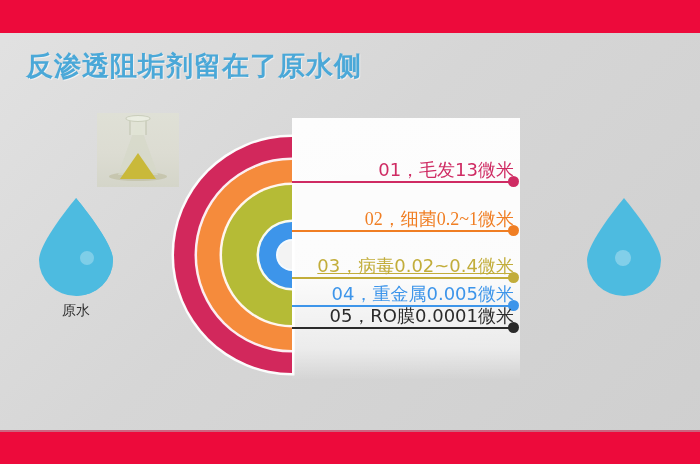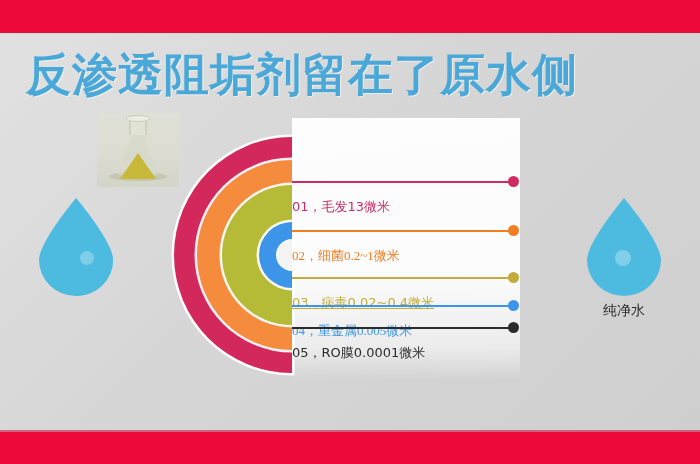--- a/index.html
+++ b/index.html
@@ -24,21 +24,21 @@
     position:absolute;left:0;bottom:0;width:700px;height:32px;
     background:#ed0a3b;
   }
   .bar-bottom:before{
     content:"";position:absolute;left:0;top:-2px;width:100%;height:2px;
     background:#c9355b;opacity:.7;
   }
   
   .title{
     position:absolute;left:26px;top:52px;
-    font-size:45px;line-height:1;
+    font-size:27px;line-height:1;
     font-weight:bold;
     color:#4aa8d8;
     letter-spacing:1px;
     text-shadow:1px 1px 0 rgba(255,255,255,.55);
     white-space:nowrap;
   }
   
   .panel{
     position:absolute;left:292px;top:118px;width:228px;height:262px;
     background:linear-gradient(to bottom,
@@ -104,24 +104,23 @@
   .legend-item{position:absolute;left:292px;}
   .legend-line{
     position:absolute;left:0;height:2px;width:218px;
   }
   .legend-dot{
     position:absolute;width:11px;height:11px;border-radius:50%;
     left:216px;
   }
   .legend-label{
     position:absolute;left:0;width:222px;
-    text-align:left;
-    font-size:13px;
+    text-align:right;
+    font-size:18px;
     white-space:nowrap;
-    margin-top:40px;
   }
   
   .drop-wrap{position:absolute;width:120px;text-align:center;}
   .drop{
     position:relative;width:86px;height:100px;margin:0 auto;
   }
   .drop-shape{
     position:absolute;left:0;top:0;width:86px;height:100px;
   }
   .drop-label{
@@ -166,46 +165,46 @@
         <div class="legend-label" style="color: rgb(240, 126, 35); top: -17px; font-family: Liberation Serif, serif;">02，细菌0.2~1微米</div>
         <div class="legend-line" style="background: rgb(240, 126, 35); top: 6px;"></div>
         <div class="legend-dot" style="background: rgb(240, 126, 35); top: 1px;"></div>
       </div>
       <div class="legend-item" style="top: 271px;">
         <div class="legend-label" style="color: rgb(194, 173, 58); top: -17px; text-decoration: underline;">03，病毒0.02~0.4微米</div>
         <div class="legend-line" style="background: rgb(194, 173, 58); top: 6px;"></div>
         <div class="legend-dot" style="background: rgb(194, 173, 58); top: 1px;"></div>
       </div>
       <div class="legend-item" style="top: 299px;">
-        <div class="legend-label" style="color: rgb(61, 149, 234); top: -17px; font-family: Liberation Serif, serif;">04，重金属0.005微米</div>
+        <div class="legend-label" style="color: rgb(61, 149, 234); top: -17px;">04，重金属0.005微米</div>
         <div class="legend-line" style="background: rgb(61, 149, 234); top: 6px;"></div>
         <div class="legend-dot" style="background: rgb(61, 149, 234); top: 1px;"></div>
       </div>
       <div class="legend-item" style="top: 321px;">
         <div class="legend-label" style="color: rgb(43, 43, 43); top: -17px;">05，RO膜0.0001微米</div>
         <div class="legend-line" style="background: rgb(43, 43, 43); top: 6px;"></div>
         <div class="legend-dot" style="background: rgb(43, 43, 43); top: 1px;"></div>
       </div>
     </div>
 
   <div class="drop-wrap" style="left:16px;top:196px;">
     <div class="drop">
       <svg class="drop-shape" viewBox="0 0 86 100">
         <path d="M43 2 C43 2 80 46 80 64 A37 36 0 0 1 6 64 C6 46 43 2 43 2 Z" fill="#4dbbe0"></path>
         <path d="M43 2 C43 2 80 46 80 64 A37 36 0 0 1 43 100 L43 2 Z" fill="#4dbbe0"></path>
         <path d="M8 72 A37 36 0 0 0 70 86 A37 36 0 0 1 8 72 Z" fill="#3aa6cc" opacity=".55"></path>
         <circle cx="54" cy="62" r="7" fill="#ffffff" opacity=".28"></circle>
       </svg>
     </div>
+    <div class="drop-label">原水</div>
   </div>
 
   <div class="drop-wrap" style="left:564px;top:196px;">
     <div class="drop">
       <svg class="drop-shape" viewBox="0 0 86 100">
         <path d="M43 2 C43 2 80 46 80 64 A37 36 0 0 1 6 64 C6 46 43 2 43 2 Z" fill="#4dbbe0"></path>
         <path d="M8 72 A37 36 0 0 0 70 86 A37 36 0 0 1 8 72 Z" fill="#3aa6cc" opacity=".55"></path>
         <circle cx="42" cy="62" r="8" fill="#ffffff" opacity=".30"></circle>
       </svg>
     </div>
-    <div class="drop-label">纯净水</div>
   </div>
 
 </div>
 
 </body></html>

